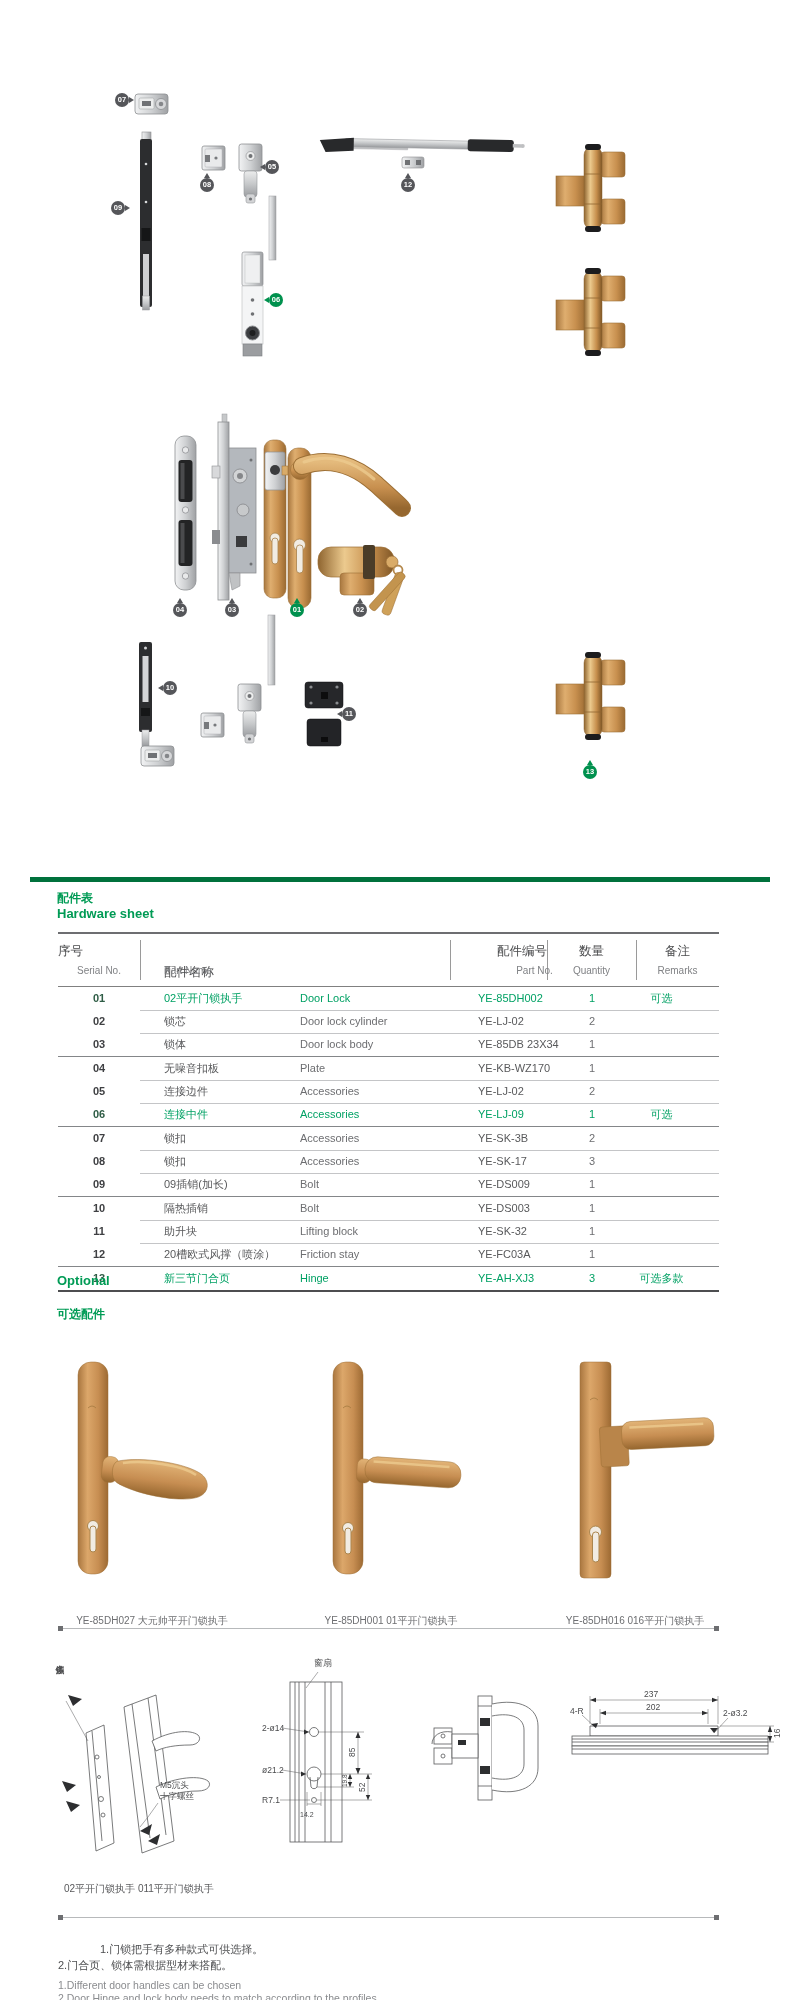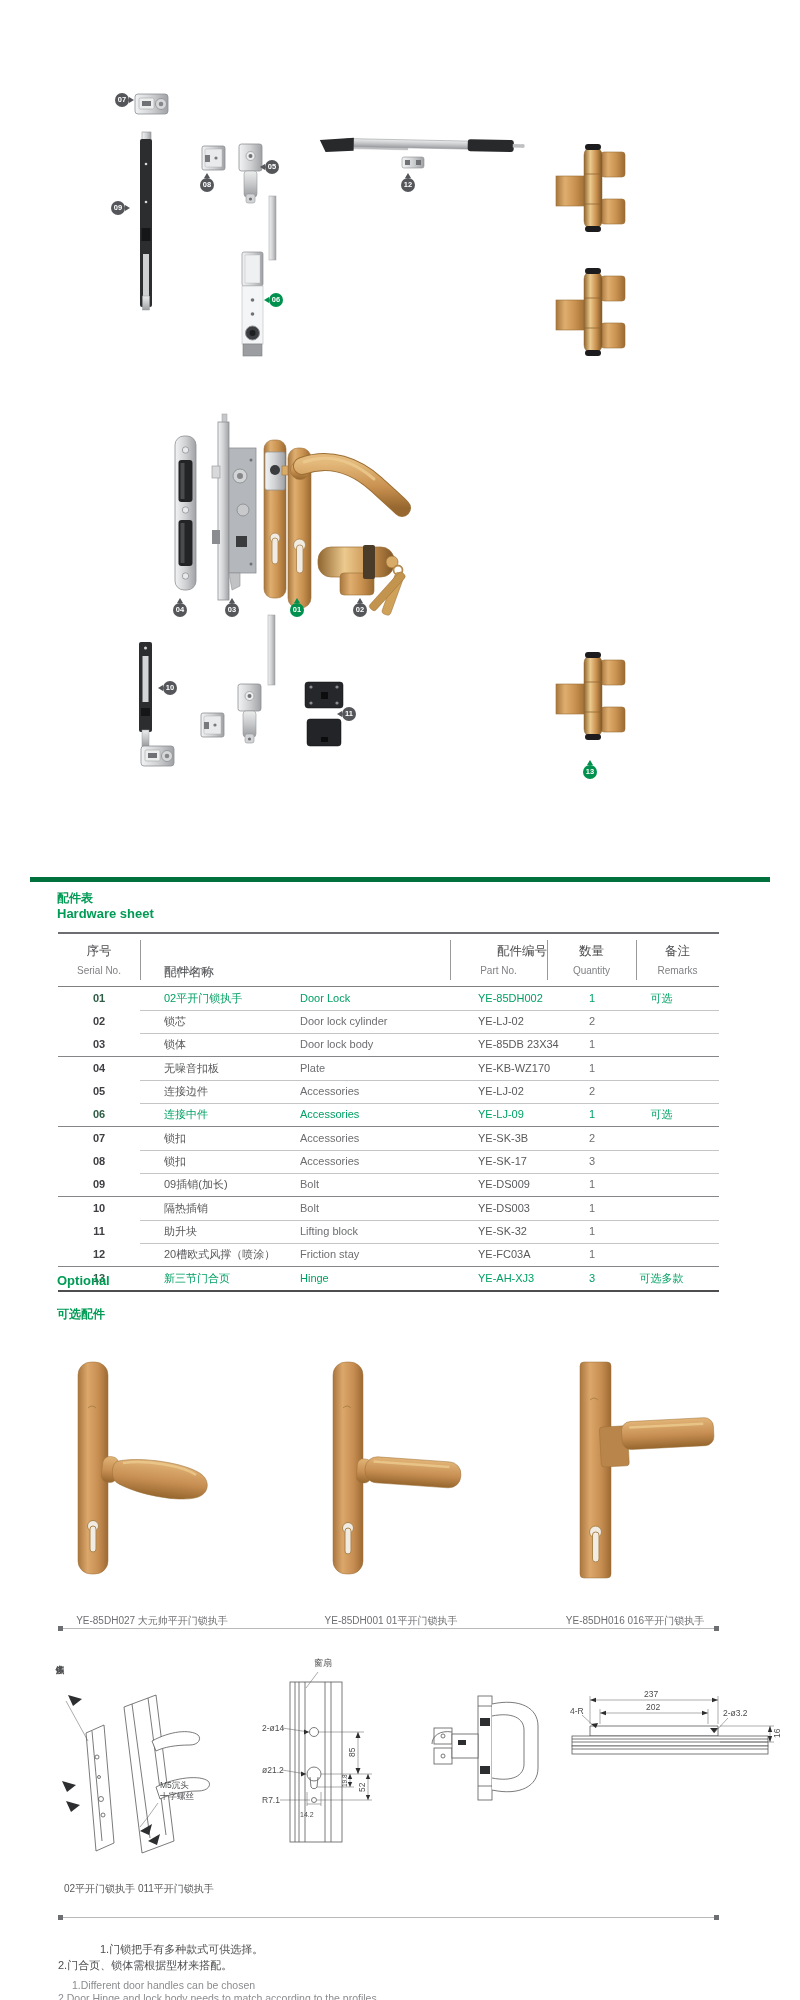--- a/index.html
+++ b/index.html
@@ -345,26 +345,26 @@
   <div class="green-bar" style="top:877px;"></div>
   <div class="sec-title-zh" style="top:890px;">配件表</div>
   <div class="sec-title-en" style="top:906px;">Hardware sheet</div>
 
   <div class="ptable">
     <div class="thead">
       <div class="vline" style="left:82px;"></div>
       <div class="vline" style="left:392px;"></div>
       <div class="vline" style="left:489px;"></div>
       <div class="vline" style="left:578px;"></div>
-      <div class="hcell h-zh" style="left:0;width:82px;text-align:center;">序号</div>
+      <div class="hcell h-zh" style="left:0;width:82px;text-align:left;">序号</div>
       <div class="hcell h-en" style="left:0;width:82px;text-align:center;">Serial No.</div>
       <div class="hcell h-zh" style="left:106px;margin-top:21px;">配件名称</div>
       <div class="hcell h-en" style="left:106px;">Part Name</div>
       <div class="hcell h-zh" style="left:392px;width:97px;text-align:right;">配件编号</div>
-      <div class="hcell h-en" style="left:392px;width:97px;text-align:center;">Part No.</div>
+      <div class="hcell h-en" style="left:392px;width:97px;text-align:center;padding-left:36px;">Part No.</div>
       <div class="hcell h-zh" style="left:489px;width:89px;text-align:center;">数量</div>
       <div class="hcell h-en" style="left:489px;width:89px;text-align:center;">Quantity</div>
       <div class="hcell h-zh" style="left:578px;width:83px;text-align:center;">备注</div>
       <div class="hcell h-en" style="left:578px;width:83px;text-align:center;">Remarks</div>
     </div>
     <div id="table-rows">
         <div class="trow hl">
           <span class="tc c-no">01</span>
           <span class="tc c-zh">02平开门锁执手</span>
           <span class="tc c-en">Door Lock</span>
@@ -669,16 +669,16 @@
     <text x="646" y="70">202</text>
     <text x="723" y="76">2-ø3.2</text>
     <text transform="rotate(-90 780 98)" x="780" y="98">16</text>
   </svg>
 
   <div class="draw-caption">02平开门锁执手  011平开门锁执手</div>
   <div class="rule" style="top:1917px;"></div>
 
   <div class="note-zh" style="top:1942px;margin-left:42px;">1.门锁把手有多种款式可供选择。</div>
   <div class="note-zh" style="top:1958px;">2.门合页、锁体需根据型材来搭配。</div>
-  <div class="note-en" style="top:1979px;margin-left:14px;">1.Different door handles can be chosen</div>
+  <div class="note-en" style="top:1979px;">1.Different door handles can be chosen</div>
   <div class="note-en" style="top:1992px;">2.Door Hinge and lock body needs to  match according to the profiles.</div>
 
 </div>
 
 </body></html>

